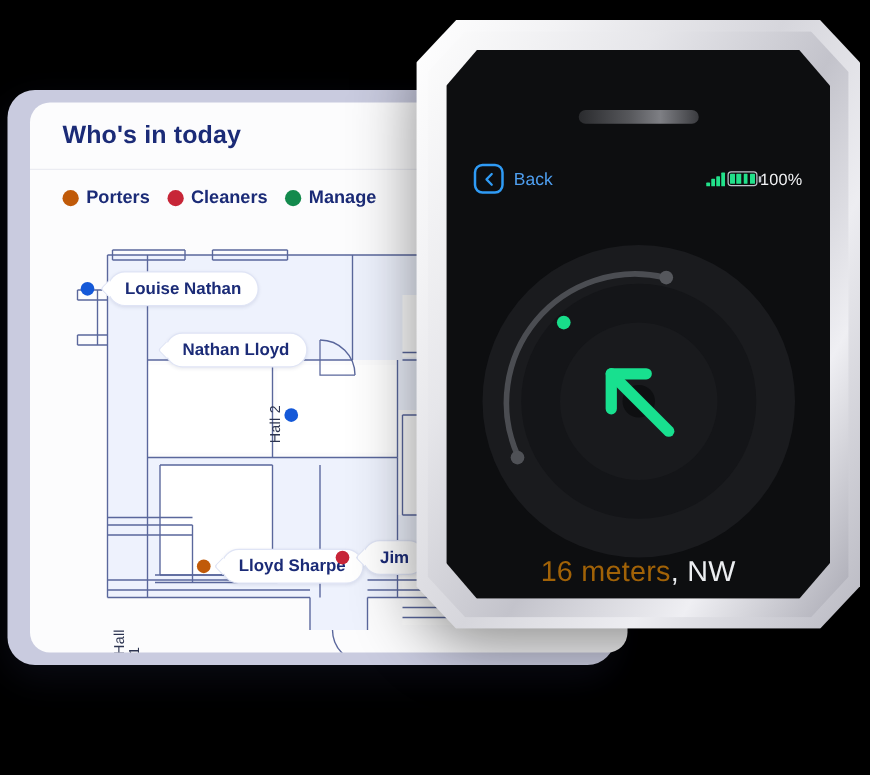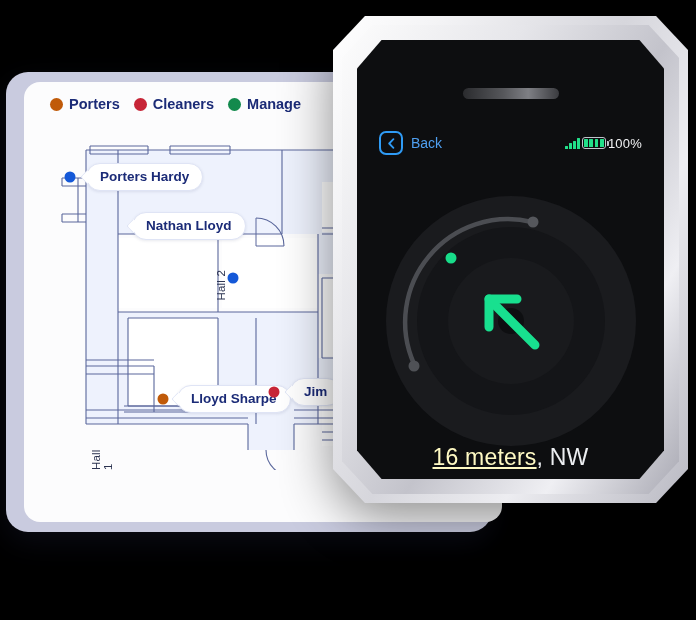--- a/index.html
+++ b/index.html
@@ -297,31 +297,34 @@
 
   
   .distance {
     position: absolute;
     left: 0; right: 0;
     top: 404px;
     text-align: center;
     font-size: 23px;
     letter-spacing: .2px;
   }
-  .distance .val { color: #fef9c3; text-decoration: underline; }
+  .distance .val { color: #a16207; }
   .distance .dir { color: #eceef1; }
 </style>
 </head>
 <body>
 
 <div id="stage">
 
   <div class="card-frame">
     <div class="card">
 
+      <div class="card-header">
+        <div class="card-title">Who's in today</div>
+      </div>
 
       <div class="legend" id="legend">
           <div class="legend-item">
             <span class="legend-dot" style="background: rgb(192, 90, 9);"></span>
             <span class="legend-label">Porters</span>
           </div>
           <div class="legend-item">
             <span class="legend-dot" style="background: rgb(199, 37, 55);"></span>
             <span class="legend-label">Cleaners</span>
           </div>
@@ -403,21 +406,21 @@
             <path d="M414 238 A26 26 0 0 1 440 264" transform="translate(0,-58)"></path>
             <path d="M414 180 V206"></path>
             <path d="M242 328 A26 26 0 0 0 268 354"></path>
           </g>
         </svg>
 
         <div id="plan-overlay">
             <div class="hall-label" style="left: 66px; top: 322px;">Hall 1</div>
             <div class="hall-label" style="left: 191px; top: 148px;">Hall 2</div>
             <div class="marker" style="left: 46px; top: 55px; background: rgb(20, 88, 216);"></div>
-            <div class="tip" style="left: 62px; top: 55px;">Porters Hardy</div>
+            <div class="tip" style="left: 62px; top: 55px;">Louise Nathan</div>
             <div class="marker" style="left: 209px; top: 156px; background: rgb(20, 88, 216);"></div>
             <div class="tip" style="left: 108px; top: 104px;">Nathan Lloyd</div>
             <div class="marker" style="left: 139px; top: 277px; background: rgb(192, 90, 9);"></div>
             <div class="tip" style="left: 153px; top: 277px;">Lloyd Sharpe</div>
             <div class="marker" style="left: 250px; top: 270px; background: rgb(199, 37, 55);"></div>
             <div class="tip" style="left: 266px; top: 270px;">Jim</div>
           </div>
       </div>
     </div>
   </div>

